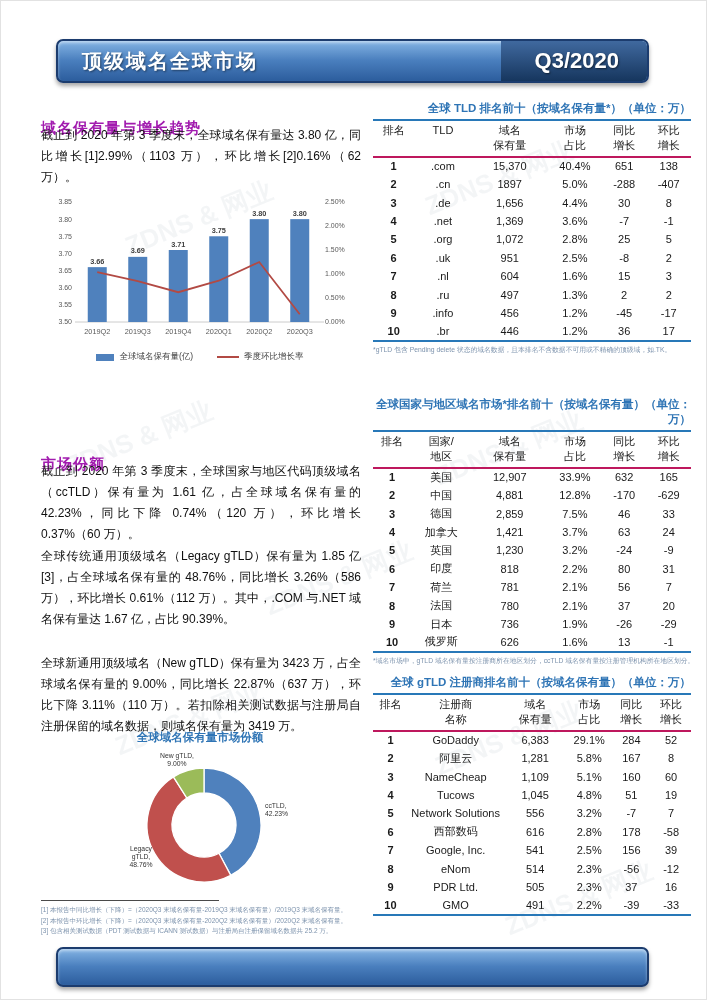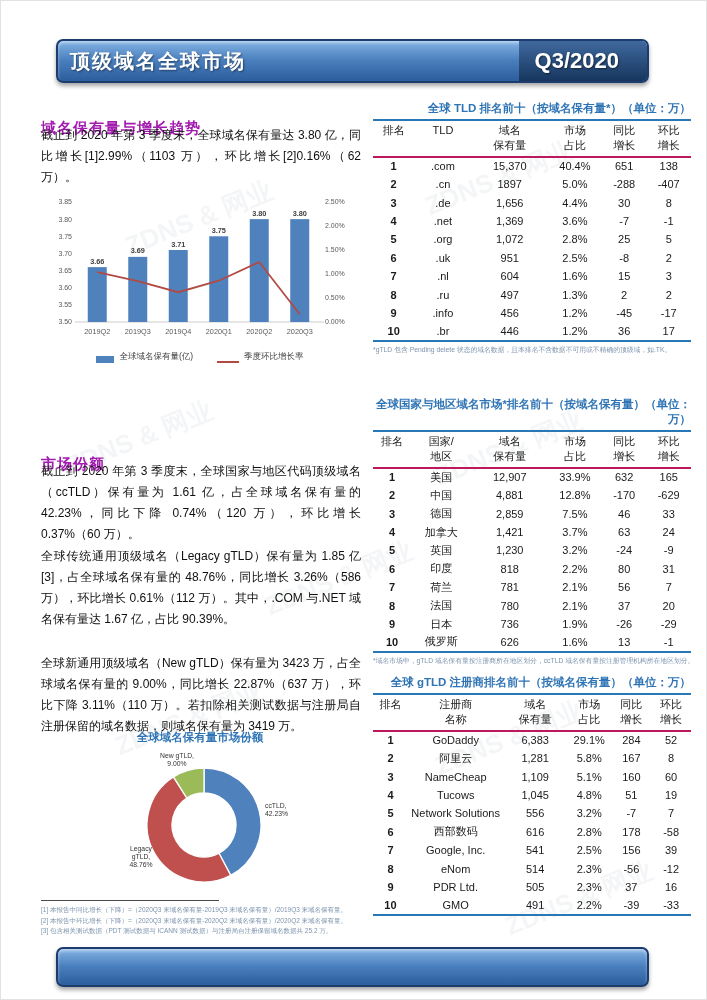--- a/index.html
+++ b/index.html
@@ -12,37 +12,37 @@
         transform:rotate(-22deg); white-space:nowrap; pointer-events:none; }
 
   
   .bar { position:absolute; left:55px; width:593px; height:44px; border-radius:7px;
          background:linear-gradient(180deg,#84b4e4 0%, #4a7fbe 48%, #2c5d9d 100%);
          border:2px solid #1c3c6e;
          box-shadow:0 3px 4px rgba(0,0,0,0.35), inset 0 2px 3px rgba(255,255,255,0.45);
          display:flex; align-items:center; justify-content:space-between; overflow:hidden; }
   .bar.top { top:38px; }
   .bar.bottom { top:946px; height:40px; }
-  .bar-title { color:#fff; font-size:20px; font-weight:bold; padding-left:12px; letter-spacing:2px;
+  .bar-title { color:#fff; font-size:20px; font-weight:bold; padding-left:24px; letter-spacing:2px;
                text-shadow:1px 1px 2px rgba(0,0,0,0.45); }
   .bar-quarter { color:#fff; font-size:22px; font-weight:bold; height:100%;
                  background:linear-gradient(180deg,#40699f 0%, #16365e 100%);
-                 display:flex; align-items:center; padding:0 28px 0 16px;
+                 display:flex; align-items:center; padding:0 28px 0 34px;
                  border-radius:0 5px 5px 0; text-shadow:1px 1px 2px rgba(0,0,0,0.5); }
 
   
   .sec-title { position:absolute; left:40px; font-size:15px; font-weight:bold; color:#a21caf; letter-spacing:1px;margin-top:18px; }
   .para { position:absolute; left:40px; width:320px; font-family:Liberation Sans, sans-serif;
           font-size:12px; line-height:1.75; color:#101010; text-align:justify; }
 
   .chart { position:absolute; left:40px; width:318px; }
   .chart-title { text-align:center; color:#2e74b5; font-weight:bold; font-size:11.5px; margin-bottom:2px; }
   .legend { display:flex; justify-content:center; align-items:center; gap:24px;
             font-size:8.5px; color:#404040; margin-top:1px; }
-  .legend-item { display:flex; align-items:flex-end; gap:5px; }
+  .legend-item { display:flex; align-items:center; gap:5px; }
   .sw-bar { width:18px; height:7px; }
   .sw-line { width:22px; height:2px; }
 
   
   .tblwrap { position:absolute; left:372px; width:318px; }
   .tbl-title { text-align:right; color:#2e74b5; font-weight:bold; font-size:11.5px; margin-bottom:3px; }
   table { width:100%; border-collapse:collapse; border-top:2px solid #2878b8; border-bottom:2.5px solid #2878b8; }
   thead th { font-size:11px; font-weight:normal; color:#1a1a1a; padding:2px 0 3px;
              border-bottom:2px solid #be185d; white-space:pre-line; line-height:1.35; vertical-align:top;margin-top:32px; }
   tbody td { font-size:11px; color:#1a1a1a; text-align:center; height:18.4px; white-space:nowrap; }

